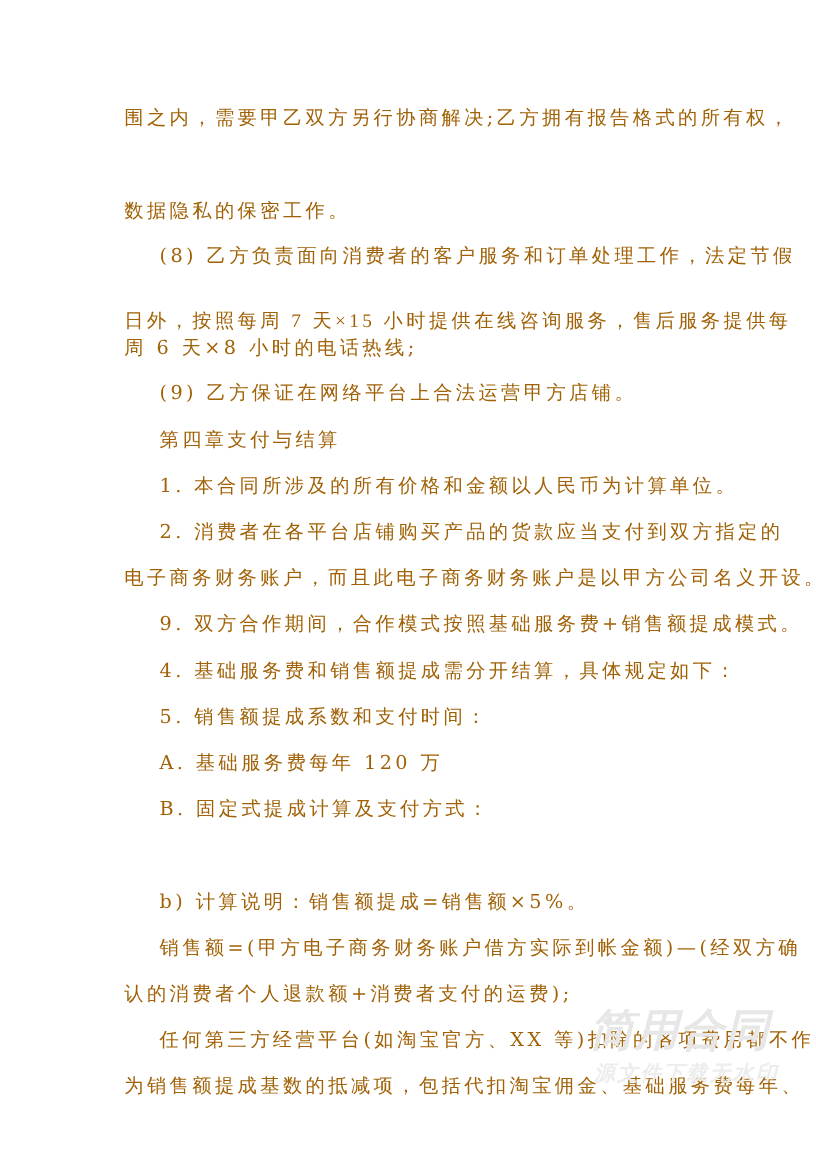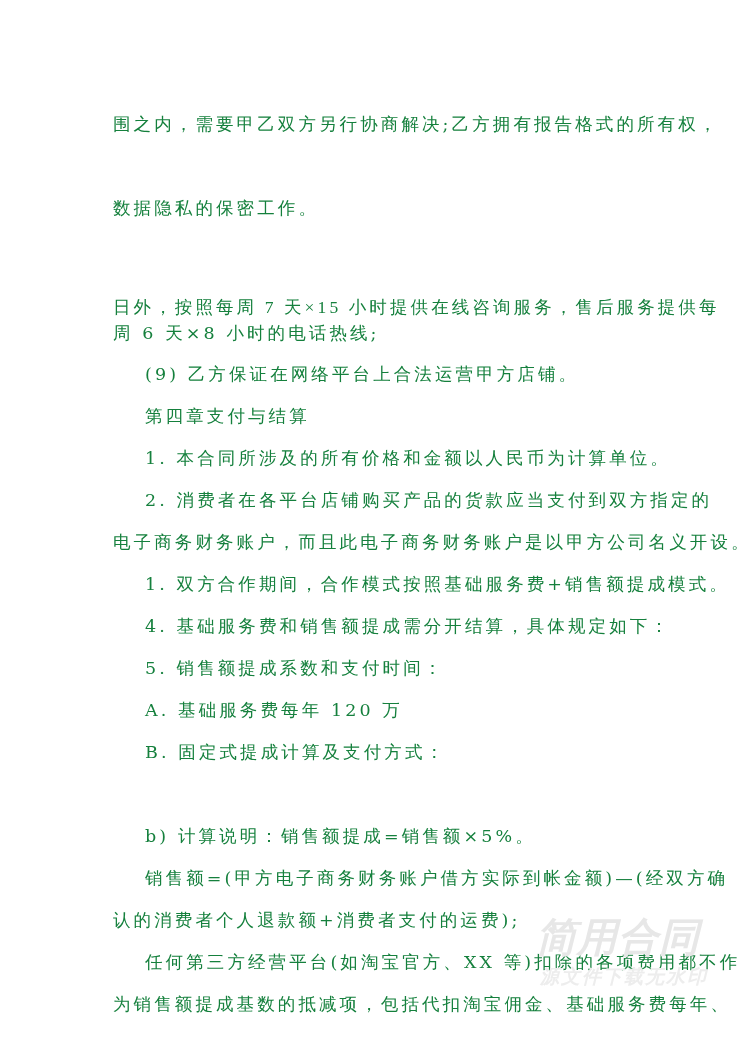--- a/index.html
+++ b/index.html
@@ -22,22 +22,21 @@
     height: 1049px;
     background: #ffffff;
   }
   .line {
     position: absolute;
     left: 113px;
     font-size: 17.5px;
     letter-spacing: 3.1px;
     white-space: nowrap;
     line-height: 24px;
-    color: #15803d;
-    margin-top: 16px;
+    color: #a16207;
   }
   .indent { left: 145px; }
   .watermark {
     position: absolute;
     left: 536px;
     top: 915px;
     width: 200px;
     height: 80px;
     pointer-events: none;
   }
@@ -65,28 +64,29 @@
     line-height: 22px;
     white-space: nowrap;
   }
 </style>
 </head>
 <body>
 
 <div class="page">
   <div class="line" style="top:96px;">围之内，需要甲乙双方另行协商解决;乙方拥有报告格式的所有权，</div>
   <div class="line" style="top:180px;">数据隐私的保密工作。</div>
+  <div class="line indent" style="top:221px;">(8) 乙方负责面向消费者的客户服务和订单处理工作，法定节假</div>
   <div class="line" style="top:279px;font-family:Liberation Serif, serif;">日外，按照每周 7 天×15 小时提供在线咨询服务，售后服务提供每</div>
   <div class="line" style="top:305px;">周 6 天×8 小时的电话热线;</div>
   <div class="line indent" style="top:346px;">(9) 乙方保证在网络平台上合法运营甲方店铺。</div>
   <div class="line indent" style="top:388px;">第四章支付与结算</div>
   <div class="line indent" style="top:430px;">1. 本合同所涉及的所有价格和金额以人民币为计算单位。</div>
   <div class="line indent" style="top:472px;">2. 消费者在各平台店铺购买产品的货款应当支付到双方指定的</div>
   <div class="line" style="top:514px;">电子商务财务账户，而且此电子商务财务账户是以甲方公司名义开设。</div>
-  <div class="line indent" style="top:556px;">1. 双方合作期间，合作模式按照基础服务费+销售额提成模式。</div>
+  <div class="line indent" style="top:556px;">9. 双方合作期间，合作模式按照基础服务费+销售额提成模式。</div>
   <div class="line indent" style="top:598px;">4. 基础服务费和销售额提成需分开结算，具体规定如下：</div>
   <div class="line indent" style="top:640px;">5. 销售额提成系数和支付时间：</div>
   <div class="line indent" style="top:682px;">A. 基础服务费每年 120 万</div>
   <div class="line indent" style="top:724px;">B. 固定式提成计算及支付方式：</div>
   <div class="line indent" style="top:808px;">b) 计算说明：销售额提成=销售额×5%。</div>
   <div class="line indent" style="top:850px;">销售额=(甲方电子商务财务账户借方实际到帐金额)—(经双方确</div>
   <div class="line indent" style="top:934px;">任何第三方经营平台(如淘宝官方、XX 等)扣除的各项费用都不作</div>
   <div class="line" style="top:892px;">认的消费者个人退款额+消费者支付的运费);</div>
   <div class="line" style="top:976px;">为销售额提成基数的抵减项，包括代扣淘宝佣金、基础服务费每年、</div>
 

